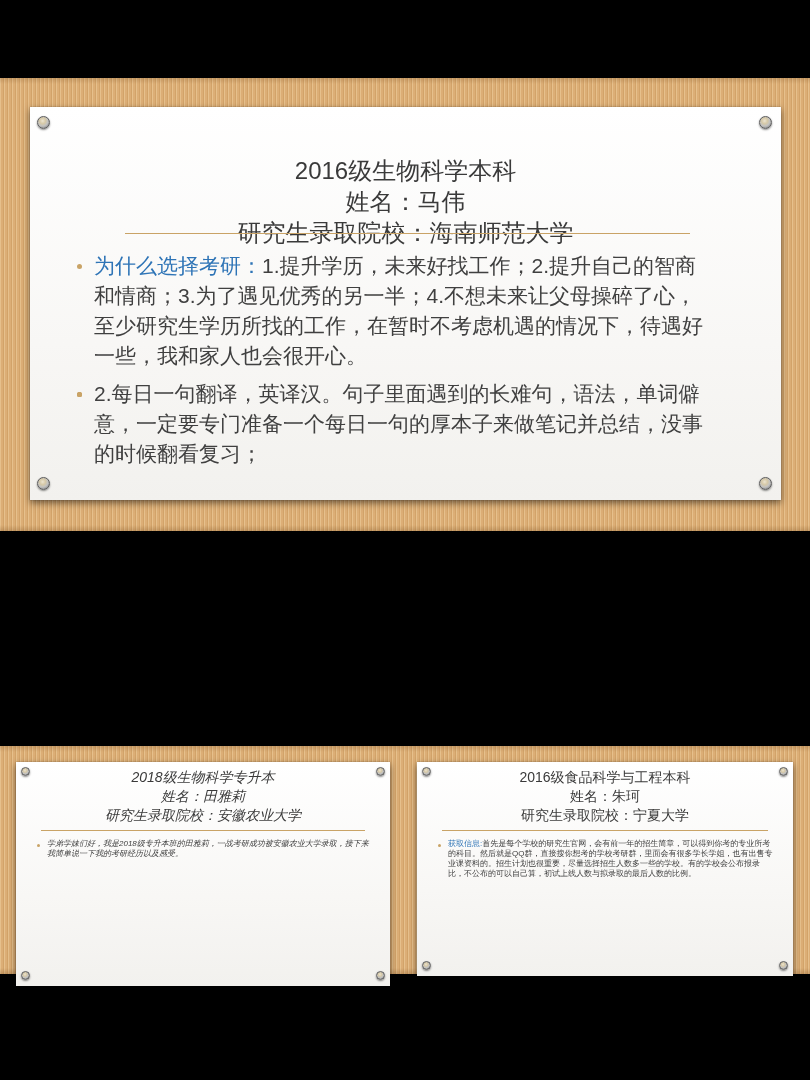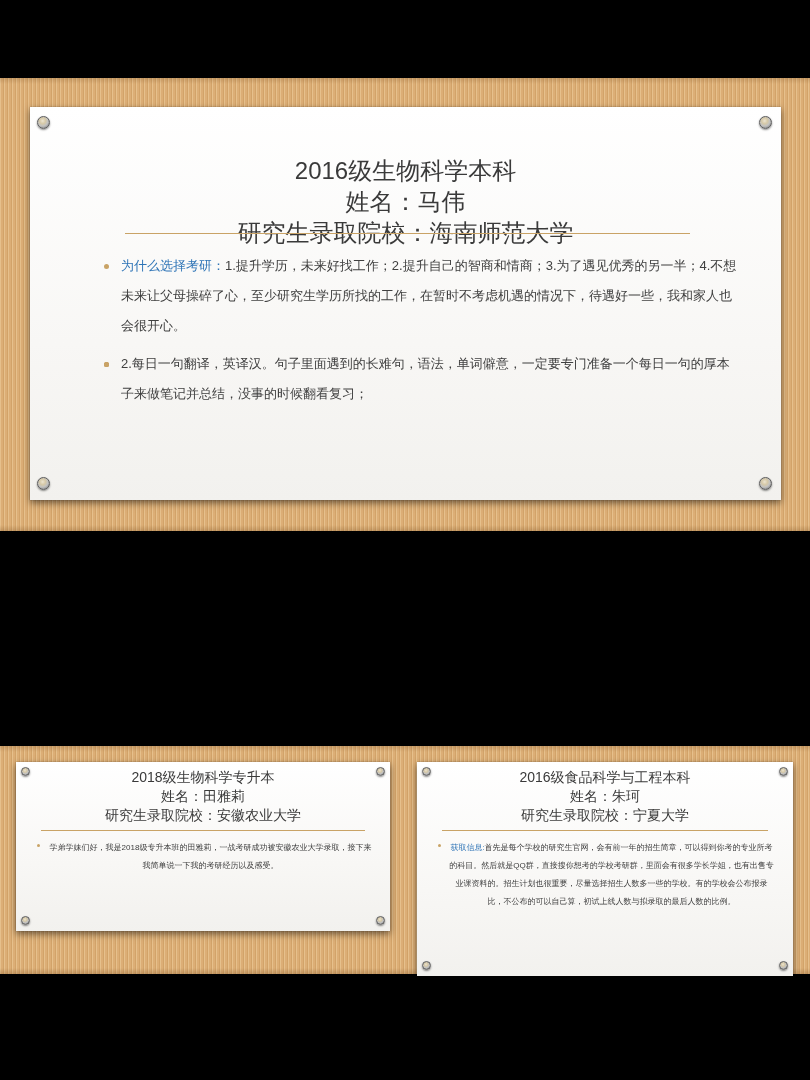--- a/index.html
+++ b/index.html
@@ -17,21 +17,21 @@
   }
   .board-top{top:78px;height:453px;}
   .board-bottom{top:746px;height:228px;}
   
   .paper{
     position:absolute;
     background:linear-gradient(180deg,#ffffff 0%,#f8f7f5 60%,#f2f1ee 100%);
     box-shadow:0 3px 7px rgba(0,0,0,.5), 0 0 1px rgba(0,0,0,.35);
   }
   .paper-main{left:30px;top:29px;width:751px;height:393px;}
-  .paper-mini-left{left:16px;top:16px;width:374px;height:169px;}
+  .paper-mini-left{left:16px;top:16px;width:374px;height:224px;font-style:italic;}
   .paper-mini-right{left:417px;top:16px;width:376px;height:214px;}
   
   .pin{
     position:absolute;border-radius:50%;
     background:radial-gradient(circle at 42% 35%, #ece4d0 0%, #d6c9a8 30%, #c2c2c2 55%, #8d8d8d 80%, #626262 100%);
     border:1px solid #5c5c5c;
     box-shadow:0 1px 2px rgba(0,0,0,.45);
     box-sizing:border-box;
   }
   .pin-lg{width:13px;height:13px;}
@@ -45,25 +45,25 @@
   .title-main{top:48px;font-size:24px;line-height:31px;}
   .title-mini{top:6px;font-size:14px;line-height:19px;}
   .divider{position:absolute;border-top:1px solid #c9a366;height:0;}
   .divider-main{left:95px;width:565px;top:126px;}
   .divider-mini{left:25px;right:25px;top:68px;}
   
   .bullets{position:absolute;list-style:none;margin:0;padding:0;color:#404040;}
   .bullets li{position:relative;}
   .dot{position:absolute;border-radius:50%;background:#c9a366;}
   .lead{color:#2e74b6;}
-  .bullets-main{left:71px;top:144px;width:640px;font-size:13px;}
+  .bullets-main{left:44px;top:144px;width:640px;font-size:21px;}
   .bullets-main li{padding-left:20px;line-height:30px;margin-bottom:8px;}
   .bullets-main .dot{width:5px;height:5px;left:3px;top:13px;}
   .bullets-mini{left:18px;top:77px;width:340px;font-size:8px;}
-  .bullets-mini li{padding-left:13px;line-height:18px;margin-bottom:7px;text-align:center;}
+  .bullets-mini li{padding-left:13px;line-height:10px;margin-bottom:7px;}
   .bullets-mini .dot{width:3px;height:3px;left:3px;top:5px;}
 </style>
 </head>
 <body>
 
 <div class="board board-top">
   <div class="paper paper-main">
     <span class="pin pin-lg pin-tl"></span>
     <span class="pin pin-lg pin-tr"></span>
     <span class="pin pin-lg pin-bl"></span>

